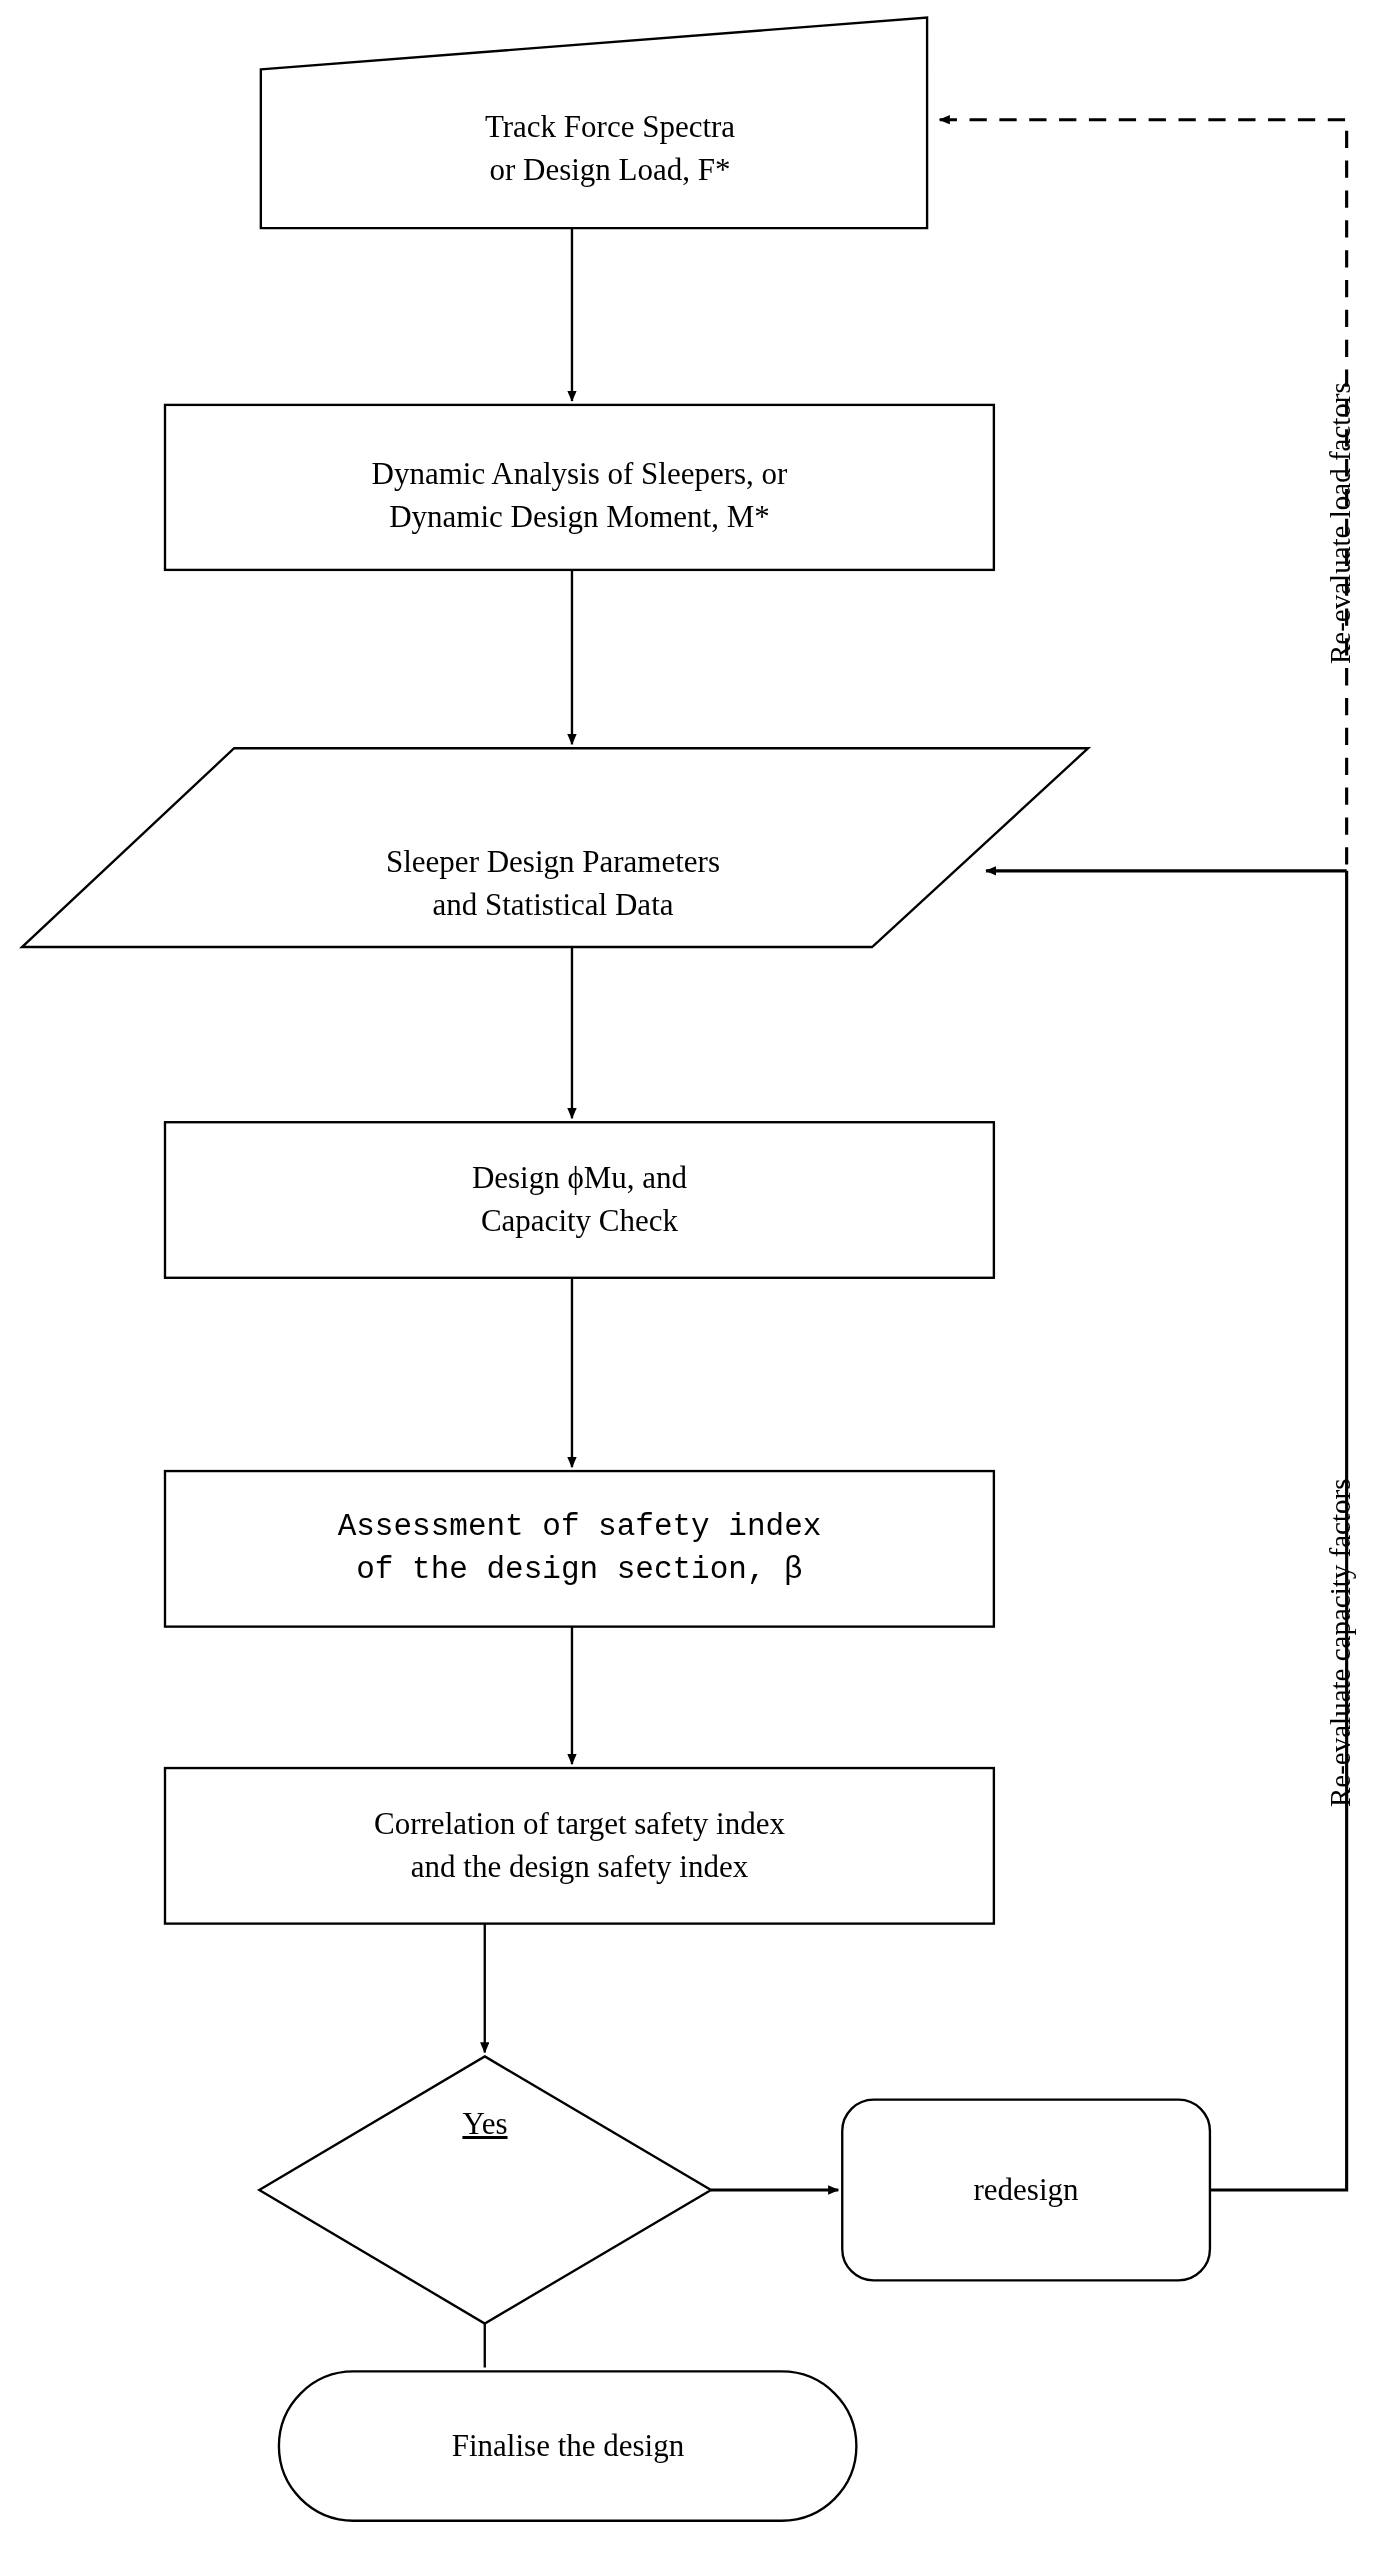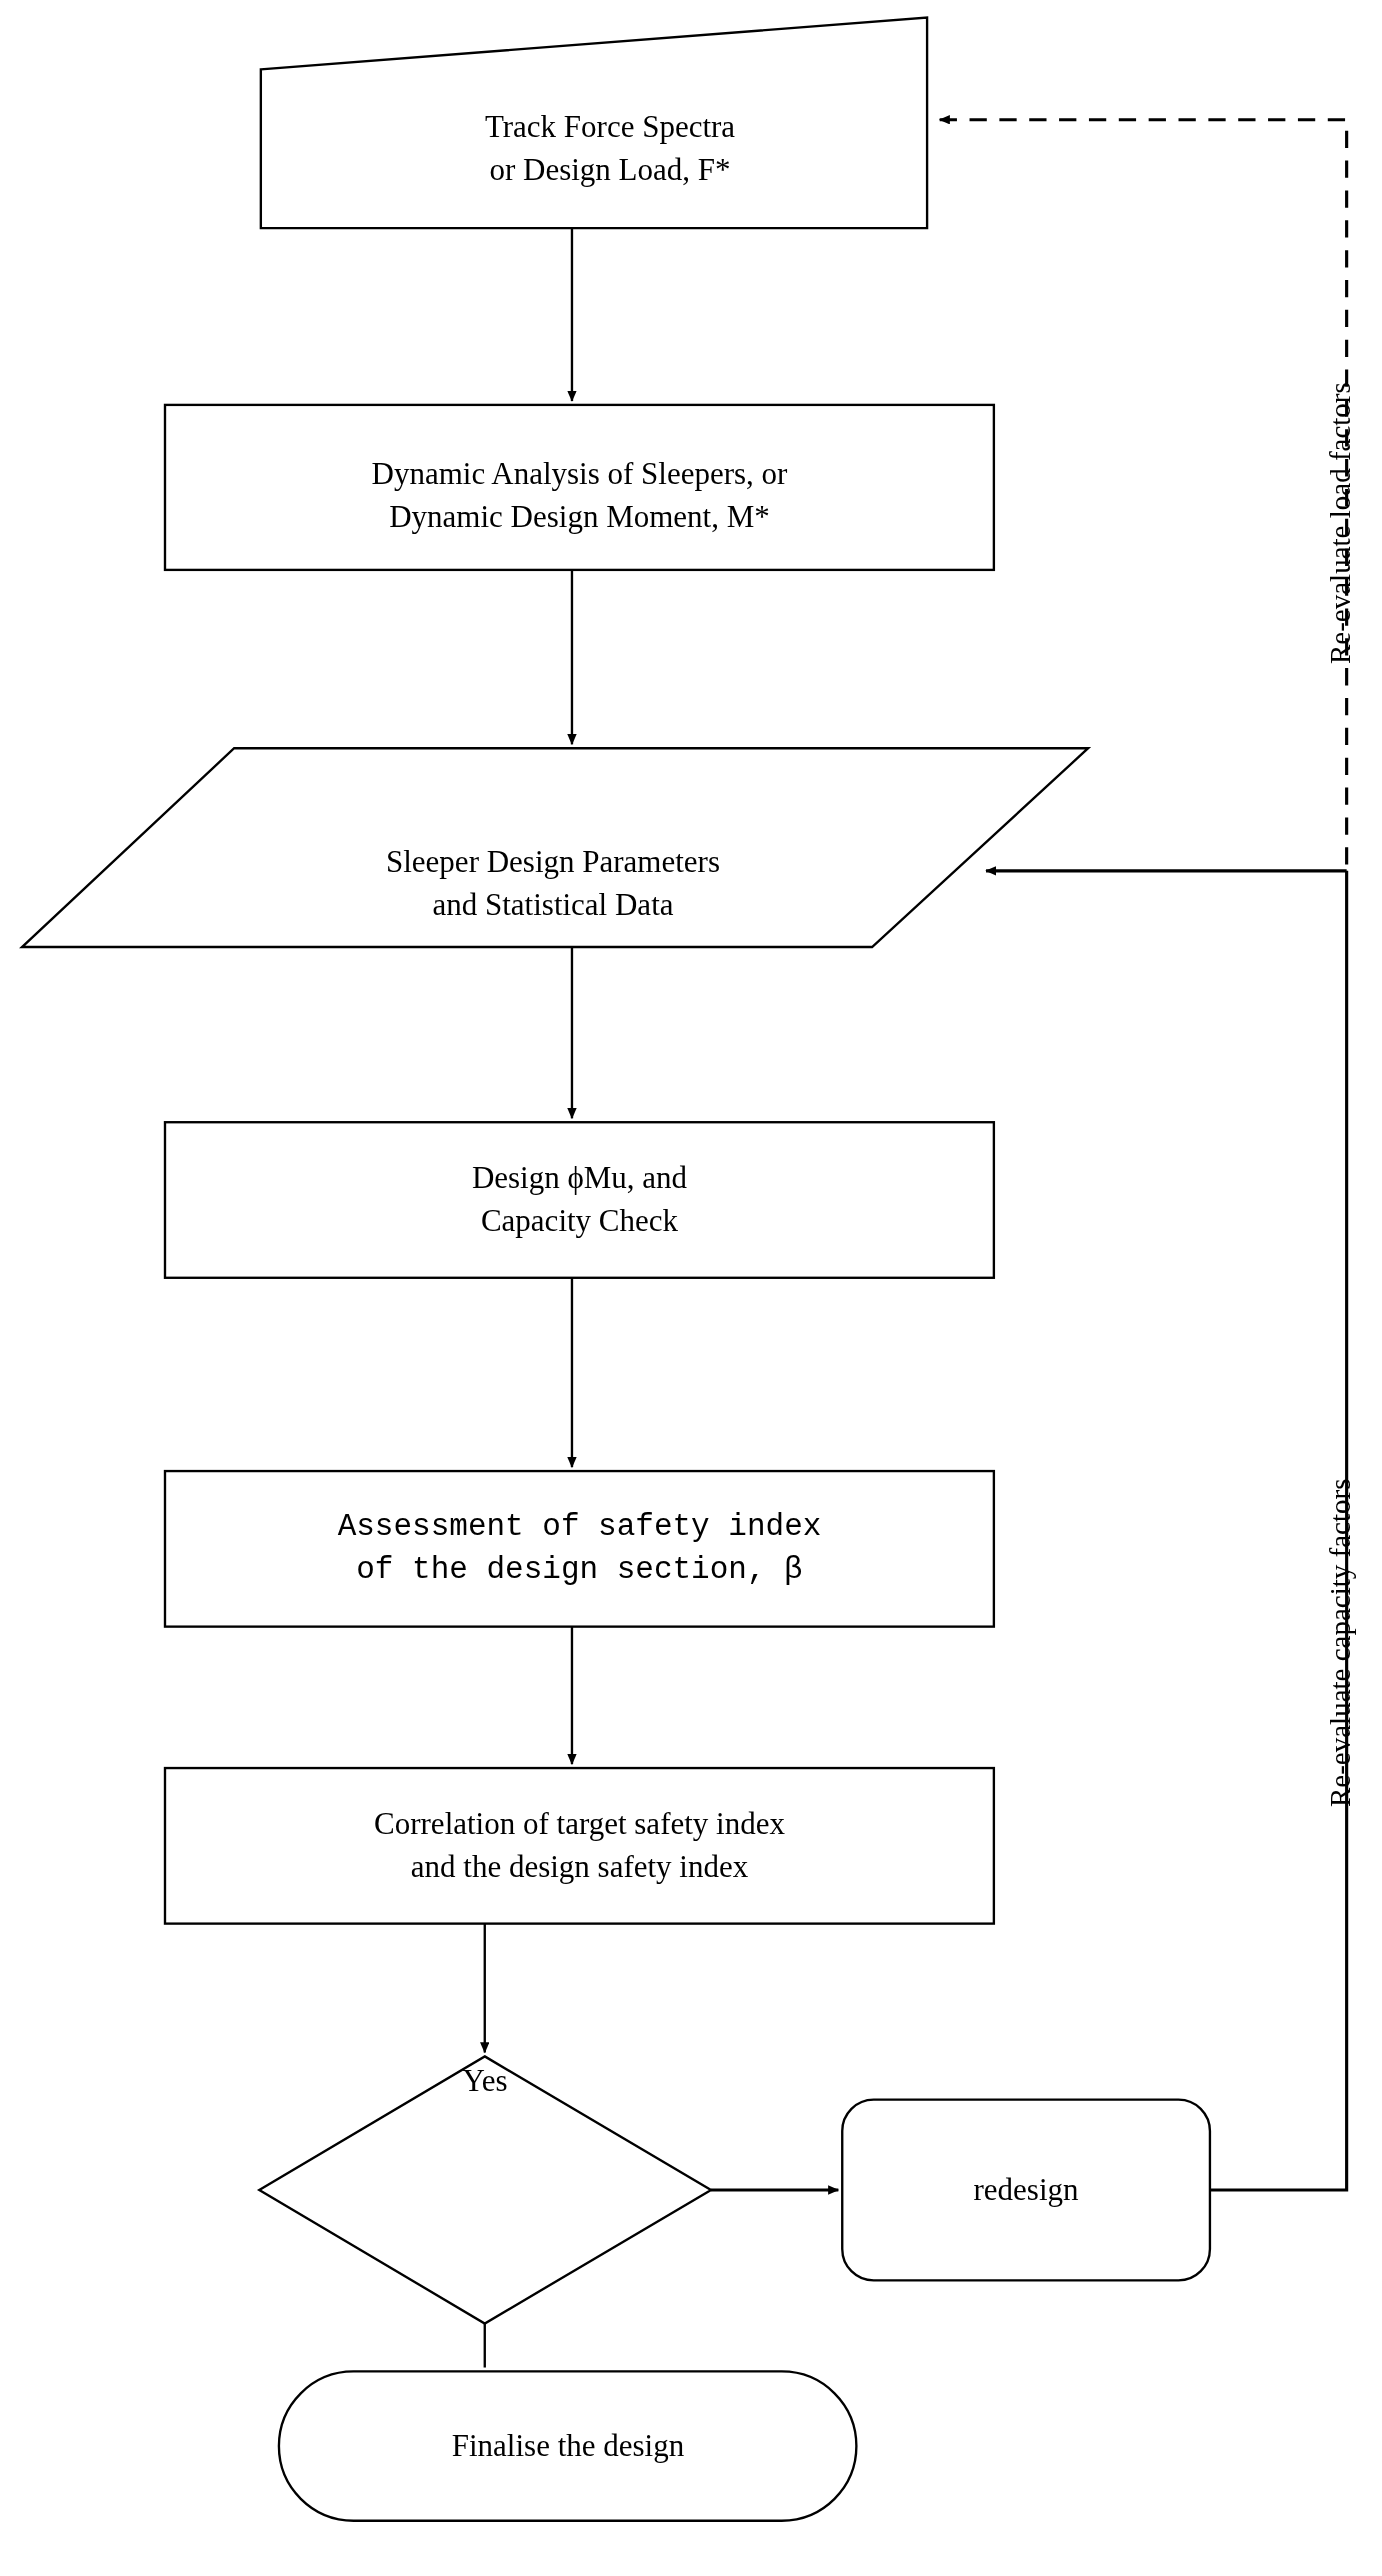--- a/index.html
+++ b/index.html
@@ -126,21 +126,21 @@
   <div class="node-text" style="left:165px; top:1471px; width:829px; height:156px;font-family:Liberation Mono, monospace;">
     <span class="line">Assessment of safety index</span>
     <span class="line">of the design section, β</span>
   </div>
 
   <div class="node-text" style="left:165px; top:1768px; width:829px; height:156px;">
     <span class="line">Correlation of target safety index</span>
     <span class="line">and the design safety index</span>
   </div>
 
-  <div class="node-text" style="left:259px; top:1948px; width:452px; height:267px;">
+  <div class="node-text" style="left:259px; top:1991px; width:452px; height:267px;text-decoration:underline;">
     <span class="line">Yes</span>
   </div>
 
   <div class="node-text" style="left:842px; top:2100px; width:368px; height:181px;">
     <span class="line">redesign</span>
   </div>
 
   <div class="node-text" style="left:279px; top:2372px; width:578px; height:149px;">
     <span class="line">Finalise the design</span>
   </div>

